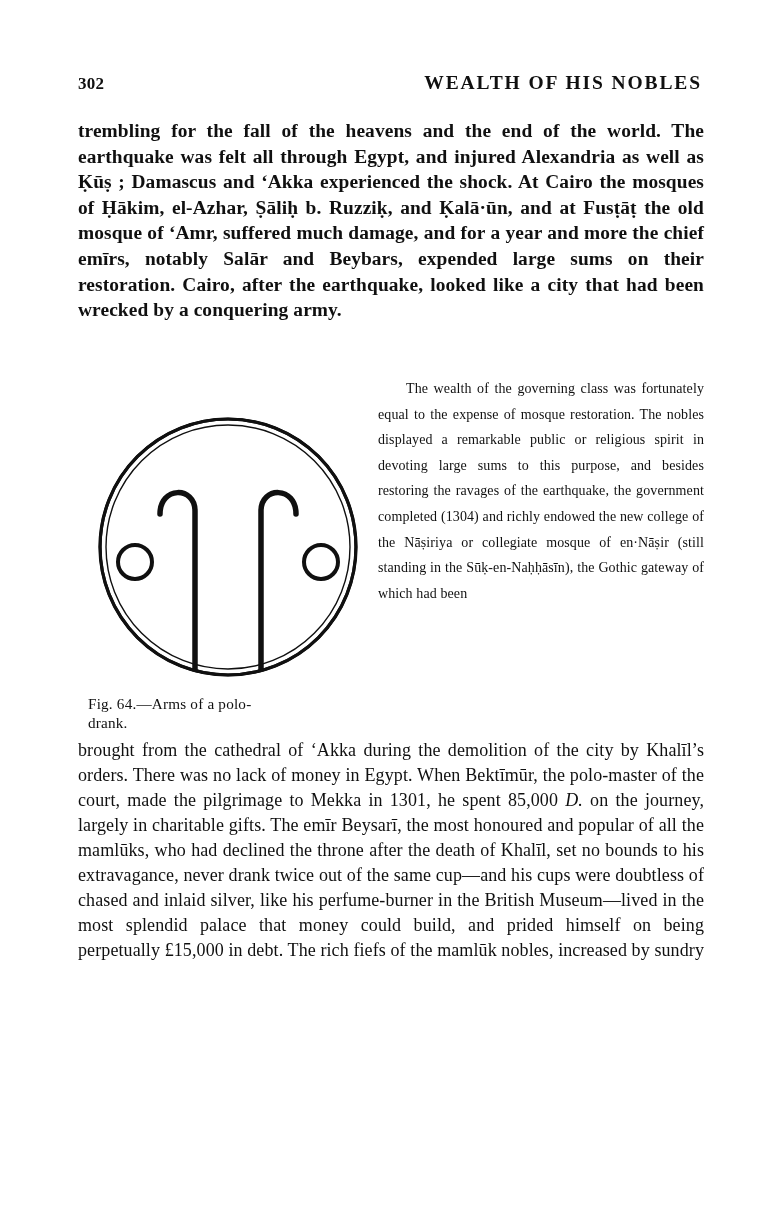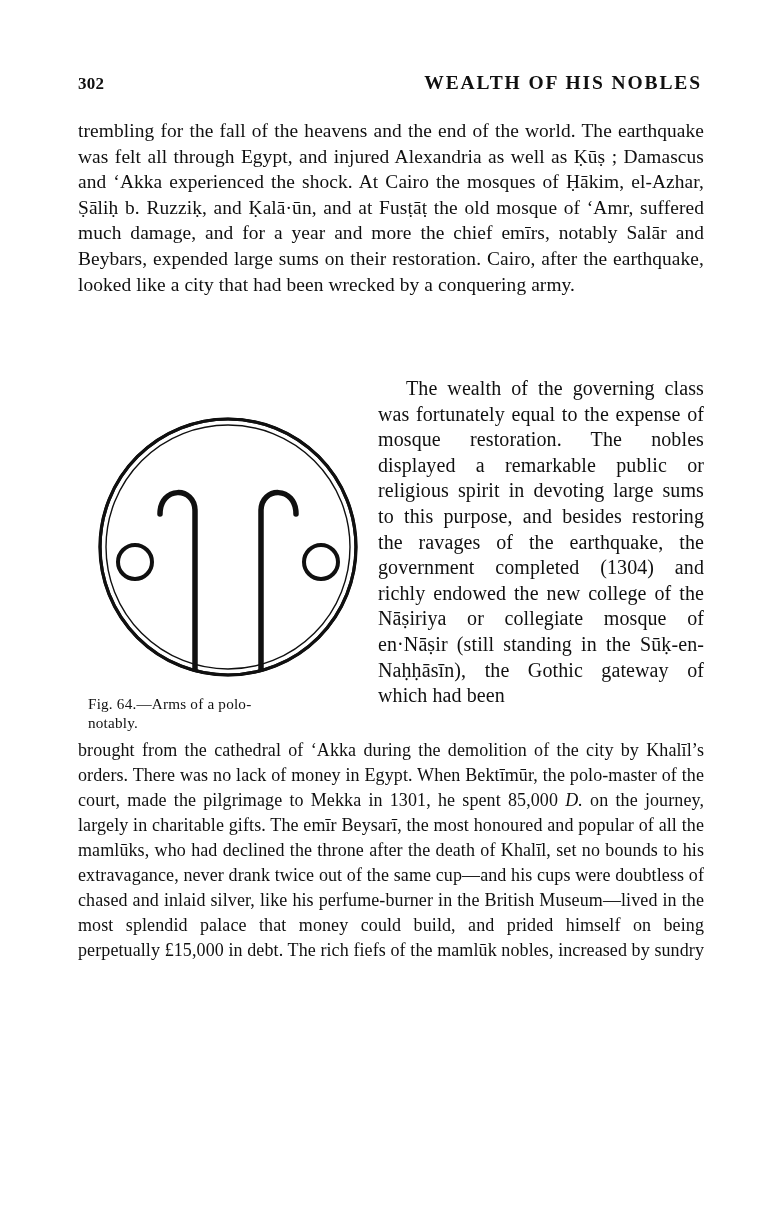--- a/index.html
+++ b/index.html
@@ -59,20 +59,21 @@
     line-height: 25.6px;
     text-align: justify;
     text-justify: inter-word;
     letter-spacing: 0.1px;
   }
   .para1 {
     position: absolute;
     left: 0;
     top: 0;
     width: 626px;
+    font-weight: bold;
   }
   
   .wrap-block {
     position: absolute;
     left: 0;
     top: 258px;
     width: 626px;
   }
   .figure {
     float: left;
@@ -86,21 +87,21 @@
   }
   .figure-caption {
     width: 268px;
     margin: 2px 0 0 10px;
     text-align: left;
     font-size: 15.2px;
     line-height: 19px;
     letter-spacing: 0.2px;
   }
   .para2 {
-    font-size: 20px;
+    font-size: 14px;
     line-height: 25.6px;
     text-align: justify;
   }
   .para3 {
     clear: both;
     font-size: 18px;
     line-height: 25px;
     text-align: justify;
     padding-top: 2px;
   }
@@ -135,21 +136,21 @@
             <path d="M150 273 m-130,0 a130,130 0 1,0 260,0 a130,130 0 1,0 -260,0" fill="none" stroke="none"></path>
             <circle cx="57" cy="160" r="17" fill="none" stroke="#101010" stroke-width="4"></circle>
             <circle cx="243" cy="160" r="17" fill="none" stroke="#101010" stroke-width="4"></circle>
 
             <path d="M0,0 H300 V290 H0 Z M150,145 m-129.6,0 a129.6,129.6 0 1,0 259.2,0 a129.6,129.6 0 1,0 -259.2,0" fill="#ffffff" fill-rule="evenodd"></path>
             <circle cx="150" cy="145" r="128" fill="none" stroke="#101010" stroke-width="3.2"></circle>
           </svg>
         </div>
         <div class="figure-caption">
           <span>Fig. 64.—Arms of a polo-</span><br>
-          <span>notably.</span>
+          <span>drank.</span>
         </div>
       </div>
 
       <p class="para2">
         <span style="padding-left:28px">The wealth of the governing class was fortunately </span><span>equal to the expense of mosque restoration.   The nobles displayed a remarkable public or religious spirit in devoting large sums to this purpose, and besides restoring the ravages of the earthquake, the government completed (1304) and richly endowed the new college of the Nāṣiriya or collegiate mosque of en·Nāṣir (still standing in the Sūḳ-en-Naḥḥāsīn), the Gothic gateway of which had been </span>
       </p>
 
       <p class="para3">
         <span>brought from the cathedral of ‘Akka during the demolition of the city by Khalīl’s orders.   There was no lack of money in Egypt.   When Bektīmūr, the polo-master of the court, made the pilgrimage to Mekka in 1301, he spent 85,000 </span><span class="ital">D.</span><span> on the journey, largely in charitable gifts. The emīr Beysarī, the most honoured and popular of all the mamlūks, who had declined the throne after the death of Khalīl, set no bounds to his extravagance, never drank twice out of the same cup—and his cups were doubtless of chased and inlaid silver, like his perfume-burner in the British Museum—lived in the most splendid palace that money could build, and prided himself on being perpetually £15,000 in debt.   The rich fiefs of the mamlūk nobles, increased by sundry</span>
       </p>

